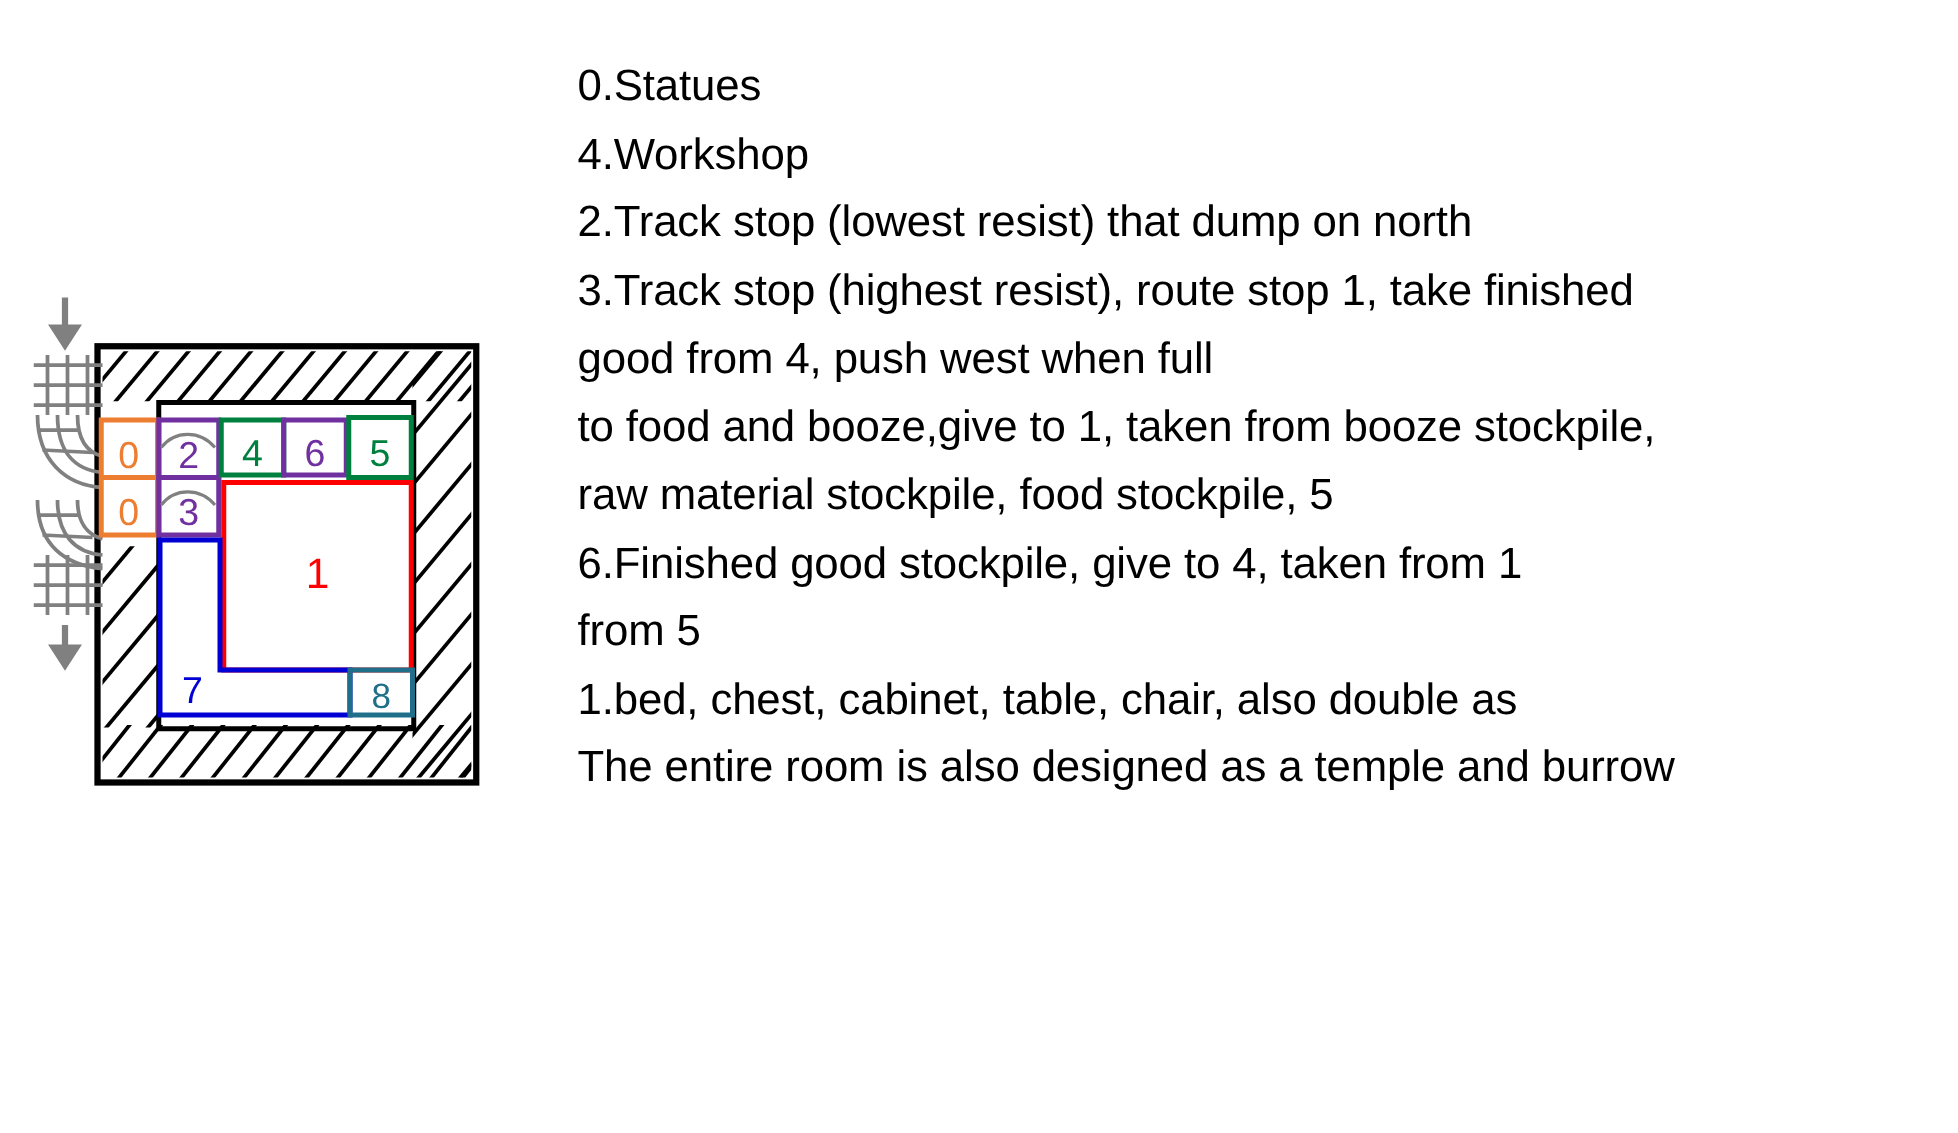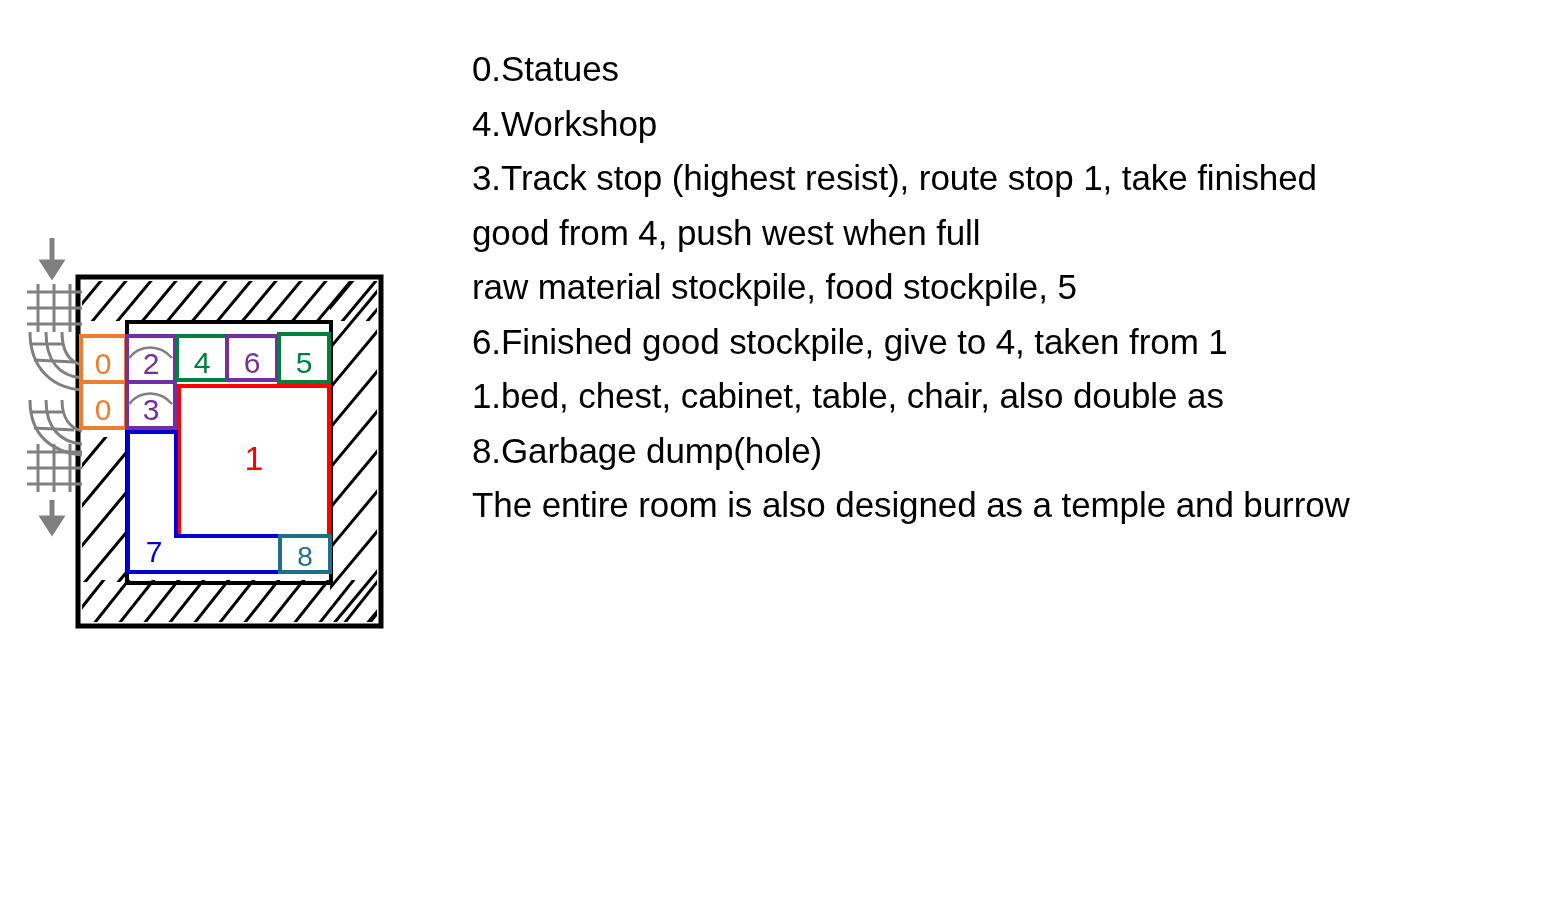--- a/index.html
+++ b/index.html
@@ -22,21 +22,21 @@
   }
   #diagram {
     position: absolute;
     left: 0;
     top: 0;
     width: 440px;
     height: 906px;
   }
   #legend {
     position: absolute;
-    left: 472px;
+    left: 462px;
     top: 42px;
     width: 1090px;
   }
   .legend-line {
     font-size: 35px;
     line-height: 54.5px;
     color: #000000;
     white-space: pre-wrap;
     letter-spacing: -0.1px;
   }
@@ -197,22 +197,24 @@
       <text x="154" y="562" font-family="'Liberation Sans', sans-serif" font-size="30" fill="#0000d4" text-anchor="middle">7</text>
 
       <rect x="280" y="536" width="50" height="36" fill="none" stroke="#1f6f8b" stroke-width="4"></rect>
       <text x="305" y="566" font-family="'Liberation Sans', sans-serif" font-size="28" fill="#1f6f8b" text-anchor="middle">8</text>
     </svg>
   </div>
 
   <div id="legend">
     <div class="legend-line">0.Statues</div>
     <div class="legend-line">4.Workshop</div>
+    <div class="legend-line">2.Track stop (lowest resist) that dump on north</div>
     <div class="legend-line">3.Track stop (highest resist), route stop 1, take finished</div>
     <div class="legend-line">good from 4, push west when full</div>
+    <div class="legend-line">to food and booze,give to 1, taken from booze stockpile,</div>
     <div class="legend-line">raw material stockpile, food stockpile, 5</div>
     <div class="legend-line">6.Finished good stockpile, give to 4, taken from 1</div>
+    <div class="legend-line">from 5</div>
     <div class="legend-line">1.bed, chest, cabinet, table, chair, also double as</div>
-    <div class="legend-line">8.Garbage dump(hole)</div>
     <div class="legend-line">The entire room is also designed as a temple and burrow</div>
   </div>
 
 </div>
 
 </body></html>

